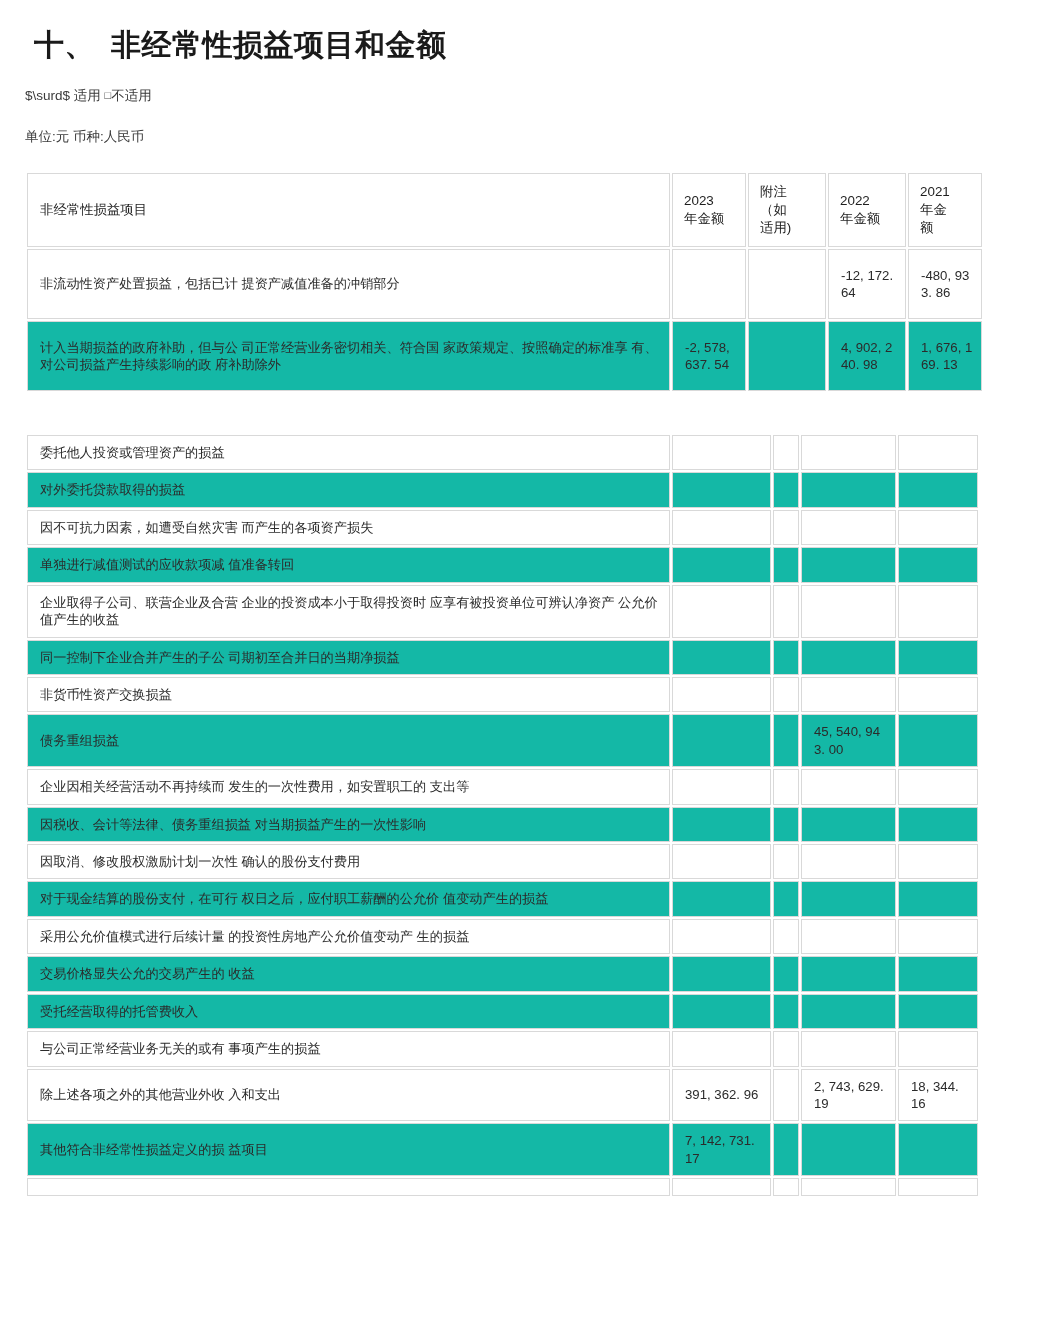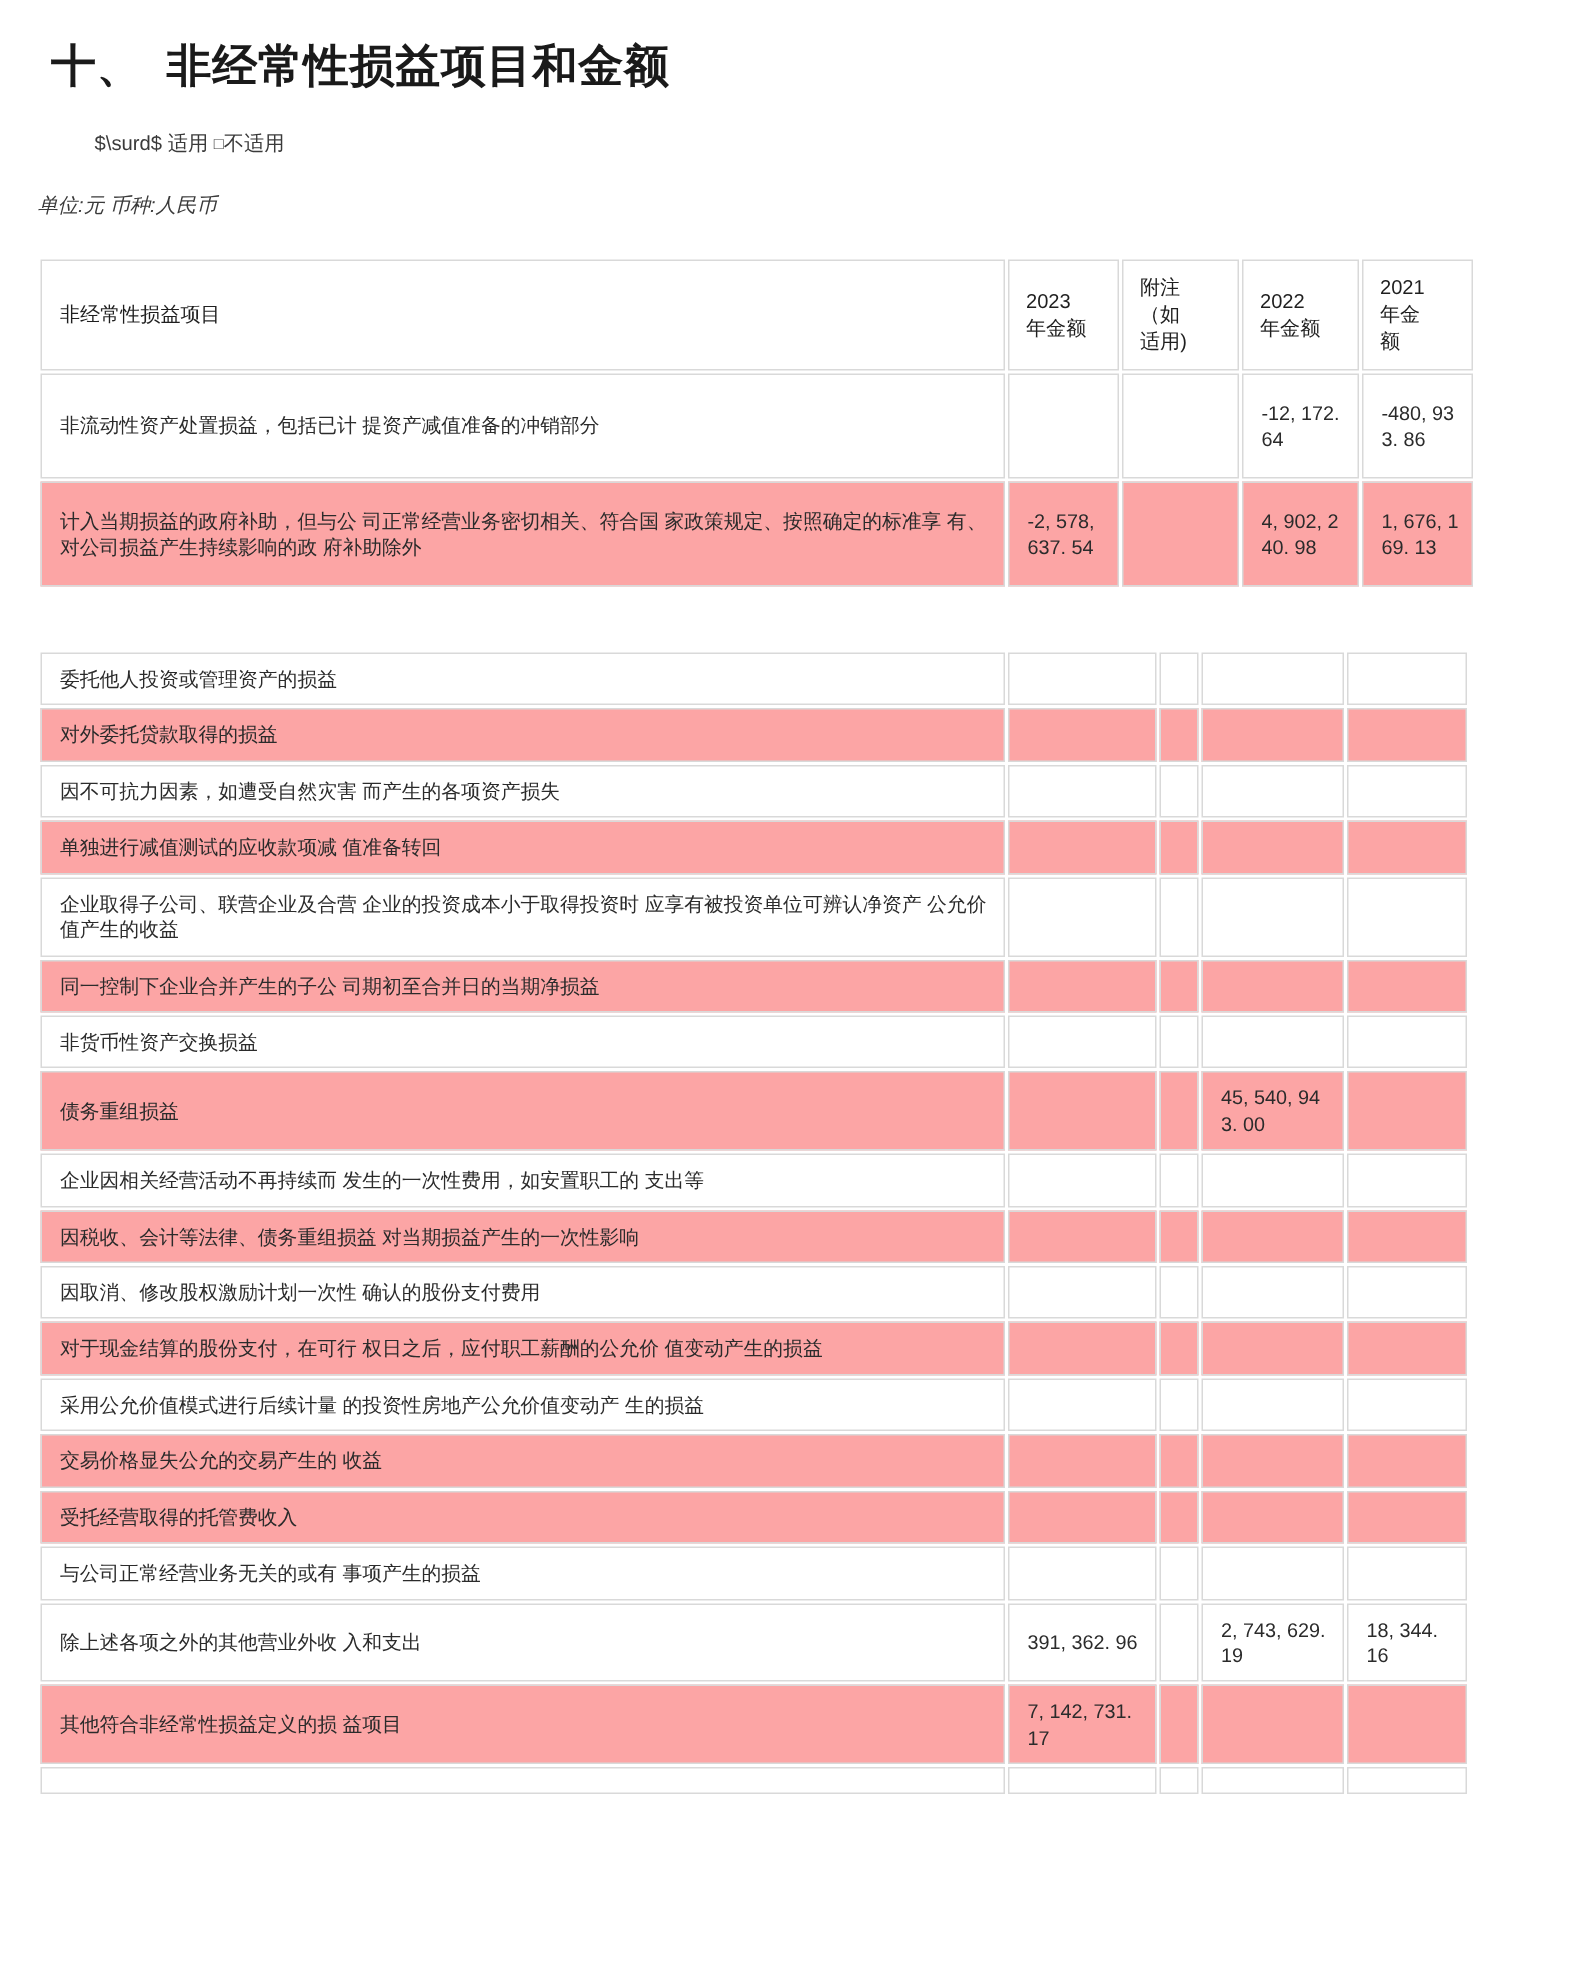--- a/index.html
+++ b/index.html
@@ -37,22 +37,22 @@
     white-space: pre;
   }
 
   .sub-line {
     margin: 0;
     padding-left: 1px;
     font-size: 13.5px;
     line-height: 1.5;
     color: #3a3a3a;
   }
-  .sub-line.first { padding-top: 22px; margin-left: 38px; }
-  .sub-line.second { padding-top: 21px; font-style: italic; }
+  .sub-line.first { padding-top: 22px; }
+  .sub-line.second { padding-top: 21px; }
   .checkbox-glyph {
     display: inline-block;
     font-size: 11px;
     color: #444;
     transform: translateY(-1px);
   }
 
   
   table.fin {
     border-collapse: separate;
@@ -65,21 +65,21 @@
   table.fin td, table.fin th {
     border: 1px solid #d9d9d9;
     vertical-align: middle;
     padding: 6px 8px 6px 12px;
     font-weight: normal;
     text-align: left;
     line-height: 1.32;
     word-break: break-all;
     background: #ffffff;
   }
-  tr.shade > td, tr.shade > th { background: #fca5a5; }
+  tr.shade > td, tr.shade > th { background: #14b8a6; }
   td.num, th.num {
     padding-left: 9px;
     padding-right: 4px;
   }
   th.hdr {
     font-weight: 700;
     color: #1f1f1f;
     font-size: 13.4px;
     line-height: 1.3;
   }

